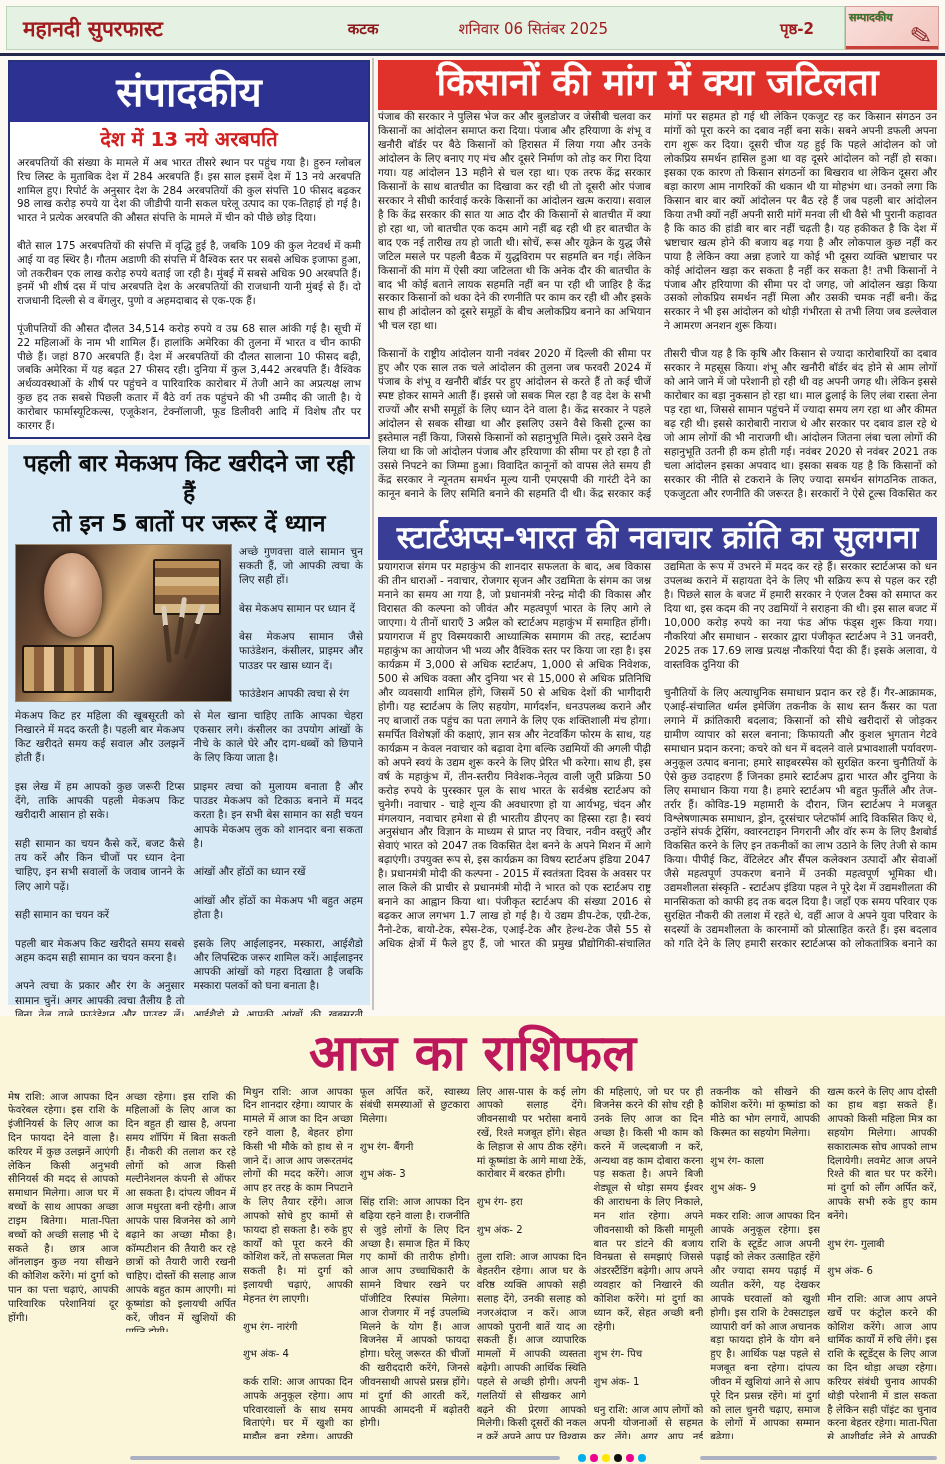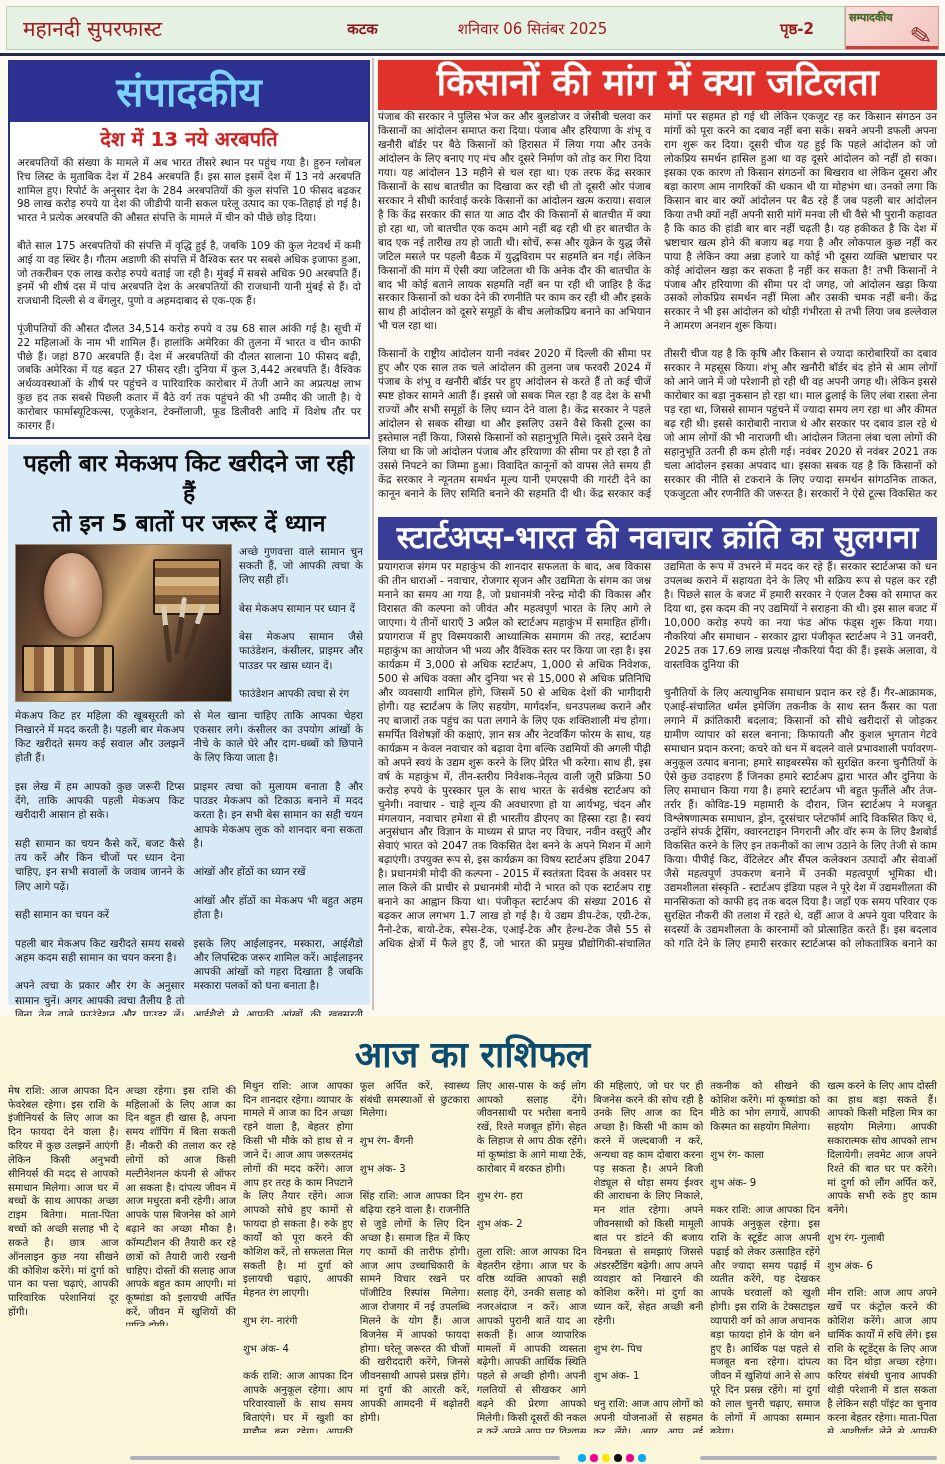--- a/index.html
+++ b/index.html
@@ -1,33 +1,33 @@
 <!DOCTYPE html>
 <html><head>
 <meta charset="utf-8">
 <style>
   html,body{margin:0;padding:0;background:#888;}
   .page{width:945px;height:1464px;position:relative;background:#fbf9f1;overflow:hidden;
         font-family:"DejaVu Sans","Liberation Sans",sans-serif;color:#17181c;}
   
   .masthead{position:absolute;left:6px;top:6px;right:6px;height:44px;display:flex;}
   .mast-green{flex:1;background:#e5f1e3;border:1px solid #b9d4b7;display:flex;align-items:center;color:#a01b1e;}
-  .paper-name{font-size:21px;font-weight:normal;margin-left:16px;}
+  .paper-name{font-size:21px;font-weight:bold;margin-left:16px;}
   .mast-city{font-size:15px;font-weight:bold;margin-left:185px;color:#8c1518;}
   .mast-date{font-size:15px;font-weight:normal;margin-left:80px;color:#a01b1e;}
   .mast-page{font-size:15px;font-weight:bold;margin-left:auto;margin-right:30px;color:#a01b1e;}
   .corner{width:92px;background:linear-gradient(135deg,#f9e0dc,#f3c4be);border:1px solid #d89a94;position:relative;overflow:hidden;}
   .corner-label{position:absolute;top:2px;left:3px;font-size:11px;font-weight:bold;color:#2e7d32;text-shadow:0 0 1px #c33;}
   .pen{position:absolute;right:6px;bottom:-2px;font-size:26px;color:#8a2b2b;transform:rotate(-10deg);}
   .corner-rule{position:absolute;bottom:0;left:0;right:0;height:3px;background:#c8403a;}
   .topline{position:absolute;top:53px;left:0;right:0;height:3px;background:#23294a;}
   
   .leftcol{position:absolute;left:8px;top:60px;width:362px;}
   .edbox{border:2.5px solid #27327e;background:#fff;}
-  .ed-band{background:#2c3192;color:#7dd3fc;font-size:40px;font-weight:bold;text-align:center;padding:1px 0 4px;}
+  .ed-band{background:#2c3192;color:#ffffff;font-size:40px;font-weight:bold;text-align:center;padding:1px 0 4px;}
   .ed-head{color:#d21f1f;font-size:20px;font-weight:bold;text-align:center;padding:3px 0 1px;}
   .flow{white-space:pre-line;text-align:justify;}
   .ed-body{font-size:10.4px;line-height:1.33;padding:3px 7px 5px;height:276px;overflow:hidden;}
   .mk{margin-top:6px;background:#d9eaf7;padding:4px 7px 6px;height:560px;box-sizing:border-box;}
   .mk-head{font-size:23px;font-weight:bold;text-align:center;line-height:1.3;color:#0c0c0c;}
   .mk-top{display:flex;gap:7px;margin-top:5px;}
   .mk-img{width:215px;height:156px;flex:none;border:1px solid #9b8a6d;position:relative;overflow:hidden;
      background:linear-gradient(120deg,#3a2a20 0%,#6b4a33 25%,#c9a06a 45%,#8a6a48 60%,#4a3326 80%,#2c2019 100%);}
   .mk-img .palette{position:absolute;left:6px;bottom:8px;width:88px;height:44px;
      background:repeating-linear-gradient(90deg,#caa36a 0 10px,#8d5f3c 10px 20px,#e3c08e 20px 30px,#5d4128 30px 40px);
@@ -45,21 +45,21 @@
   
   .vdivider{position:absolute;left:372px;top:58px;width:2px;height:952px;background:#c3c3c3;}
   .rightcol{position:absolute;left:378px;top:60px;width:559px;}
   .band-red{background:#e0312a;color:#fff;font-size:37px;font-weight:bold;text-align:center;padding:3px 0 6px;line-height:1.1;}
   .band-blue{background:#3a3d96;color:#fff;font-size:31px;font-weight:bold;text-align:center;padding:3px 0 6px;line-height:1.1;margin-top:7px;}
   .byline{font-size:11.5px;font-weight:bold;margin:3px 0 1px;color:#111;}
   .art-body{columns:2;column-gap:13px;font-size:10.4px;line-height:1.345;height:400px;overflow:hidden;}
   .art-body2{columns:2;column-gap:13px;font-size:10.4px;line-height:1.345;height:392px;overflow:hidden;}
   
   .horo{position:absolute;left:0;top:1016px;width:945px;height:448px;background:#fbf6da;}
-  .horo-banner{color:#0c4a6e;font-size:36px;font-weight:bold;text-align:center;line-height:1.05;padding-top:20px;}
+  .horo-banner{color:#be185d;font-size:50px;font-weight:bold;text-align:center;line-height:1.05;padding-top:11px;}
   .horo-row{display:flex;gap:7px;padding:5px 8px 0;box-sizing:border-box;}
   .horo-left{width:228px;flex:none;}
   .zodiac{height:102px;border-radius:4px;position:relative;overflow:hidden;
      background:radial-gradient(circle at 20% 80%,#4a5ba0 0%,#27335f 45%,#141c3c 100%);}
   .zodiac-line1{position:absolute;left:10px;top:16px;font-size:26px;font-weight:bold;color:#f2f2f8;text-shadow:1px 1px 2px #000;}
   .zodiac-line2{position:absolute;left:10px;top:54px;font-size:26px;font-weight:bold;color:#f2f2f8;text-shadow:1px 1px 2px #000;}
   .wheel{position:absolute;right:-8px;top:3px;width:96px;height:96px;border-radius:50%;
      background:radial-gradient(circle,#fbe08a 0%,#f0b83a 40%,#b97a10 75%,#8a5a00 100%);
      border:3px solid #7d5200;box-shadow:0 0 8px #000;}
   .wheel-inner{position:absolute;left:50%;top:50%;width:40px;height:40px;margin:-20px 0 0 -20px;border-radius:50%;

